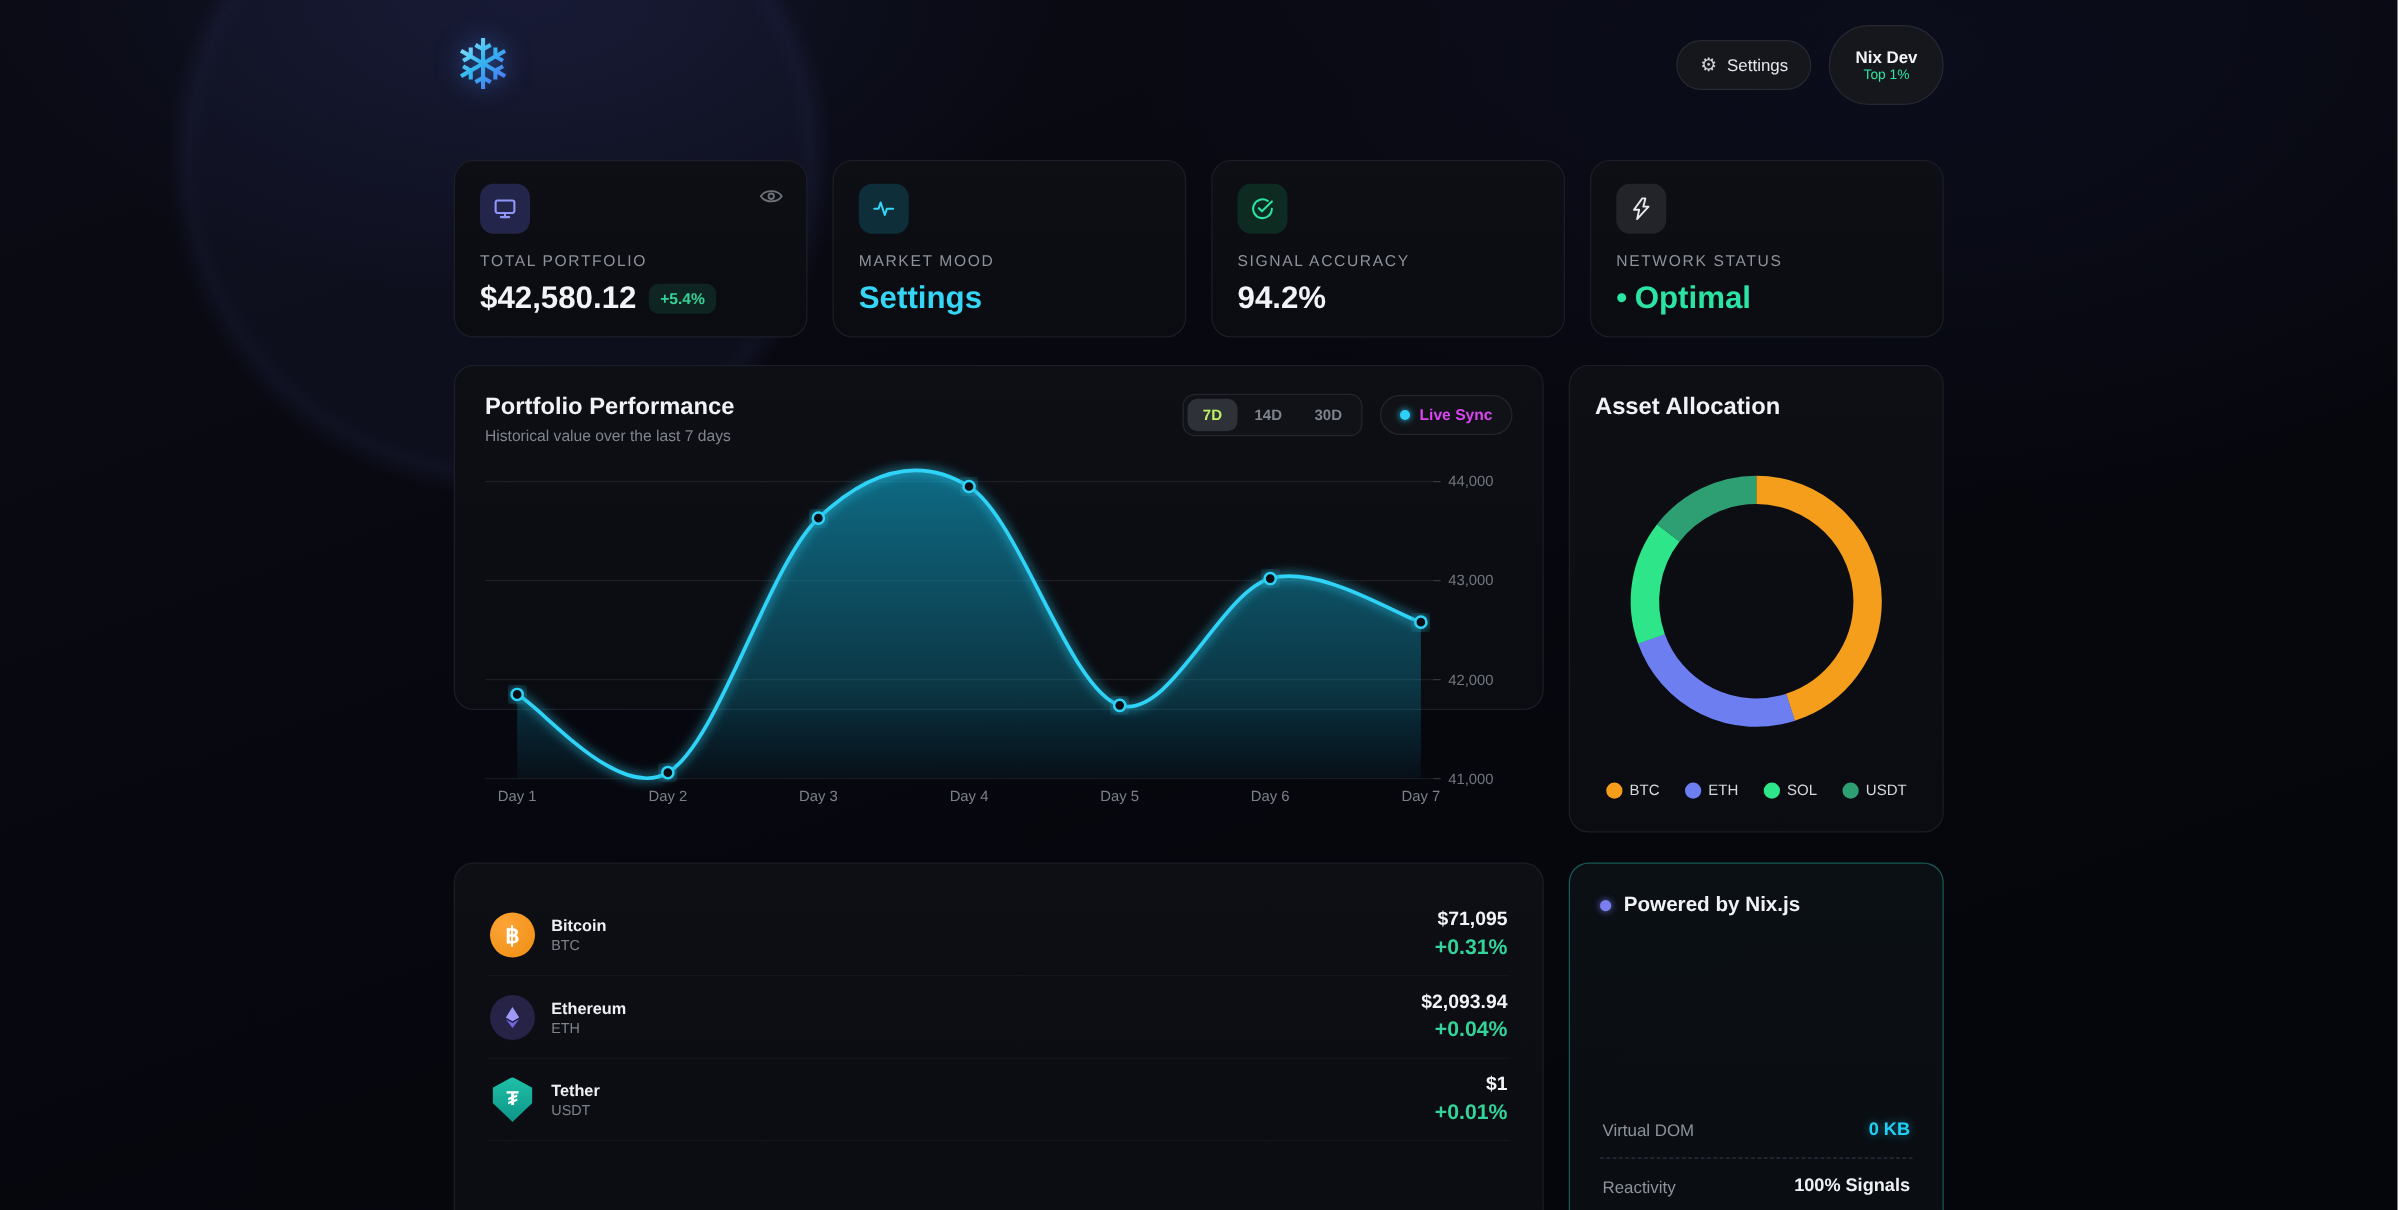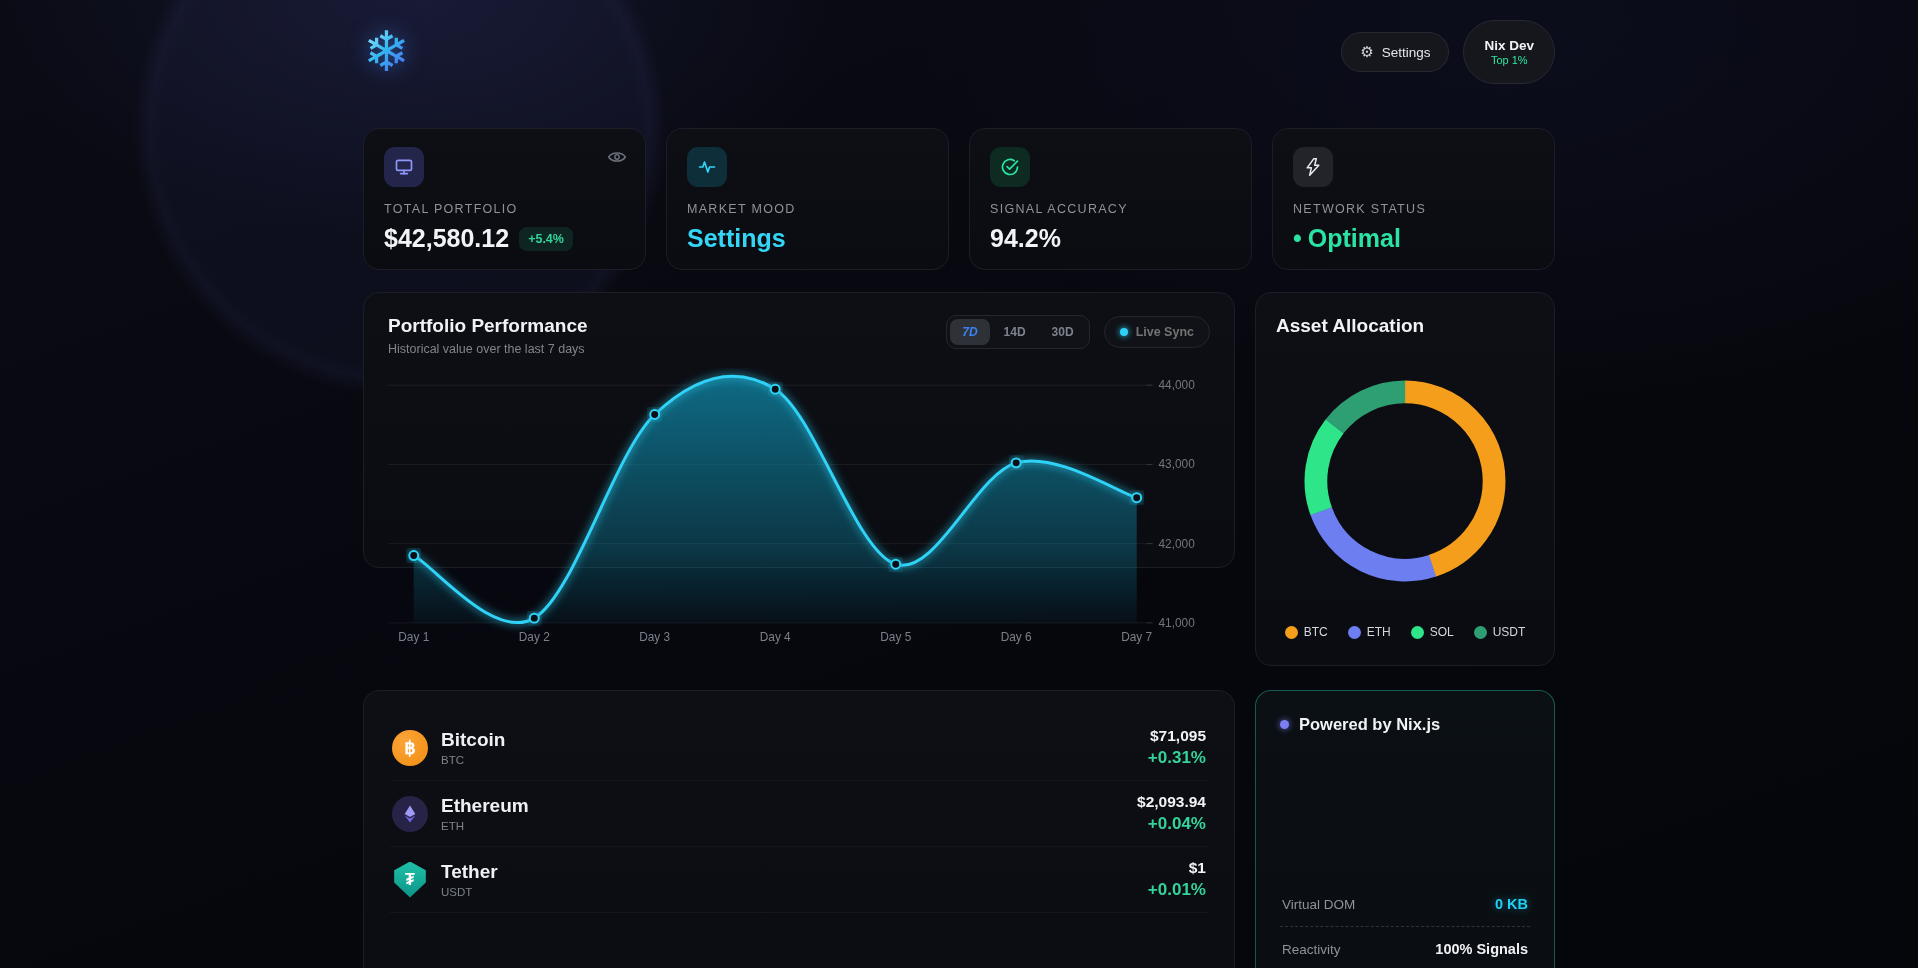--- a/index.html
+++ b/index.html
@@ -69,24 +69,24 @@
   .perf-card { height:276px; padding:22px 24px 14px 24px; }
   .perf-head { display:flex; justify-content:space-between; align-items:flex-start; }
   .card-title { font-size:19px; font-weight:bold; color:#f1f2f5; }
   .card-sub { font-size:12.5px; color:#80848d; margin-top:5px; }
   .perf-controls { display:flex; align-items:center; gap:14px; }
   .range-tabs {
     display:flex; gap:2px; background:#101217; border:1px solid #23262e;
     border-radius:10px; padding:3px;
   }
   .range-tab { font-size:12px; font-weight:bold; color:#7d828c; padding:6px 12px; border-radius:8px; cursor:pointer; }
-  .range-tab.active { background:#2e3138; color:#3b82f6;font-style:italic; }
+  .range-tab.active { background:#2e3138; color:#bef264; }
   .live-pill {
     display:flex; align-items:center; gap:8px; background:#101217; border:1px solid #23262e;
-    border-radius:999px; padding:8px 15px; font-size:12.5px; font-weight:bold; color:#737373;
+    border-radius:999px; padding:8px 15px; font-size:12.5px; font-weight:bold; color:#d946ef;
   }
   .live-dot { width:8px; height:8px; background:#2fd0f8; box-shadow:0 0 6px #2fd0f8; }
   .perf-chart { margin-top:12px; }
   svg text { font-family:"Liberation Sans", sans-serif; }
 
   .alloc-card { height:374px; padding:22px 20px; display:flex; flex-direction:column; }
   .donut-wrap { flex:1; display:flex; align-items:center; justify-content:center; }
   .legend { display:flex; justify-content:center; gap:20px; padding-bottom:4px; }
   .legend-item { display:flex; align-items:center; gap:6px; font-size:12px; color:#d4d7dc; }
   .legend-dot { width:13px; height:13px; border-radius:50%; }
@@ -99,21 +99,21 @@
   .refresh-btn { cursor:pointer; margin-top:4px; }
   .coin-row { display:flex; align-items:center; justify-content:space-between;
               padding:12px 2px; border-bottom:1px solid #14161d; }
   .coin-left { display:flex; align-items:center; gap:13px; }
   .coin-icon { width:36px; height:36px; border-radius:50%; display:flex; align-items:center; justify-content:center;
                font-weight:bold; color:#fff; }
   .coin-icon.btc { background:radial-gradient(circle at 35% 30%, #fca437, #ef8e11); font-size:18px; }
   .coin-icon.eth { background:#262347; }
   .coin-icon.usdt { background:linear-gradient(180deg,#1fc0a7,#0d9488); border-radius:0;
                     clip-path:polygon(50% 0, 94% 24%, 94% 58%, 50% 100%, 6% 58%, 6% 24%); font-size:16px; }
-  .coin-name { font-size:19px; font-weight:bold; color:#eef0f3; }
+  .coin-name { font-size:13px; font-weight:bold; color:#eef0f3; }
   .coin-symbol { font-size:11.5px; color:#7d828b; margin-top:3px; }
   .coin-right { text-align:right; }
   .coin-price { font-size:15.5px; font-weight:bold; color:#f2f3f6; }
   .coin-change { font-size:17px; font-weight:bold; color:#34d399; margin-top:3px; }
 
   .nix-card { height:360px; padding:24px 24px 0 24px;
               border:1px solid rgba(45,212,191,.38);
               background:linear-gradient(180deg,#0b1015 0%, #0a0d12 100%); }
   .nix-title-row { display:flex; align-items:center; gap:10px; }
   .nix-dot { width:9px; height:9px; background:#7b7ff2; box-shadow:0 0 6px rgba(123,127,242,.8); }

